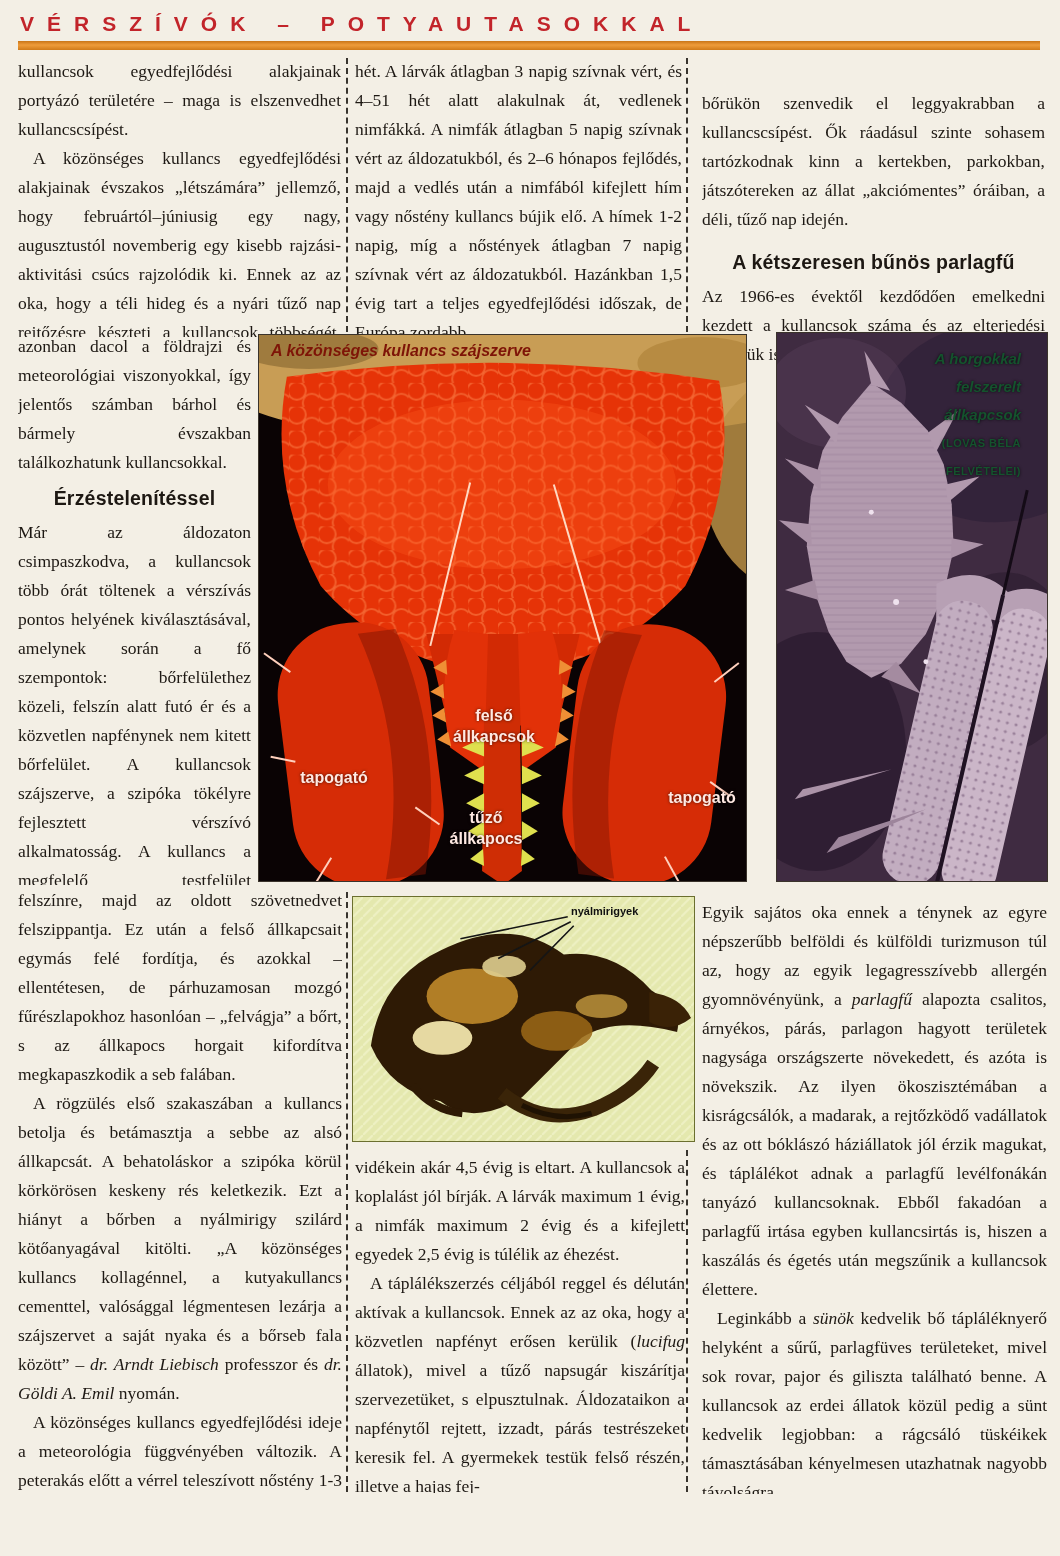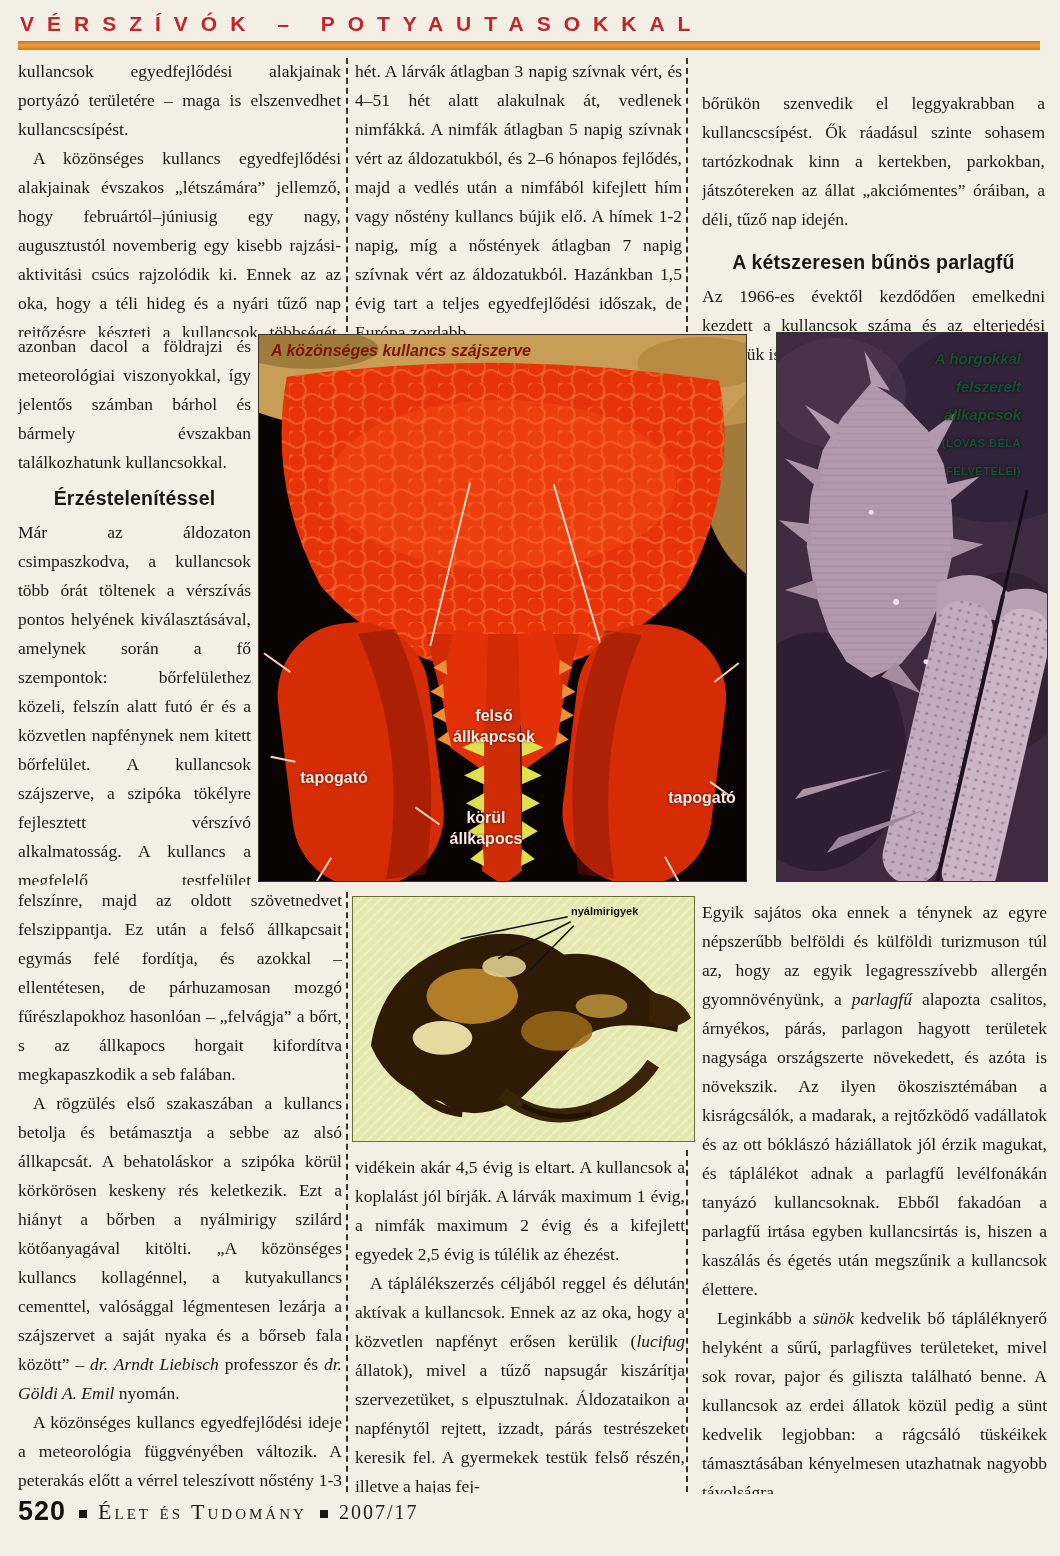--- a/index.html
+++ b/index.html
@@ -167,21 +167,21 @@
       </g>
     </svg>
     <div class="ovl cap-main">A közönséges kullancs szájszerve</div>
     <div class="ovl lbl-white lbl-felso">
       <div>felső</div>
       <div>állkapcsok</div>
     </div>
     <div class="ovl lbl-white lbl-tapl">tapogató</div>
     <div class="ovl lbl-white lbl-tapr">tapogató</div>
     <div class="ovl lbl-white lbl-also">
-      <div>körül</div>
+      <div>tűző</div>
       <div>állkapocs</div>
     </div>
   </div>
 
   <div class="photo img-right">
     <svg viewBox="0 0 272 550" preserveAspectRatio="none">
       <defs>
         <pattern id="dots2" width="9" height="9" patternUnits="userSpaceOnUse">
           <circle cx="4" cy="4" r="1.6" fill="#8f7590"></circle>
         </pattern>
@@ -250,21 +250,14 @@
       <path d="M170,210 Q205,228 240,218" stroke="#1f1203" stroke-width="5" fill="none"></path>
       <path d="M298,96 Q330,100 340,122 Q320,138 298,126 Z" fill="#3a2206"></path>
       <path d="M60,190 Q80,215 110,218" stroke="#2e1a05" stroke-width="8" fill="none"></path>
       <line x1="216" y1="20" x2="108" y2="42" stroke="#151515" stroke-width="1.6"></line>
       <line x1="219" y1="25" x2="146" y2="62" stroke="#151515" stroke-width="1.6"></line>
       <line x1="222" y1="29" x2="178" y2="74" stroke="#151515" stroke-width="1.6"></line>
     </svg>
     <div class="ovl lbl-nyal">nyálmirigyek</div>
   </div>
 
-  <div class="footer">
-    <span class="pg-num">520</span>
-    <span class="sq"></span>
-    <span class="mag-name">Élet és Tudomány</span>
-    <span class="sq"></span>
-    <span class="issue">2007/17</span>
-  </div>
 
 </div>
 
 </body></html>

